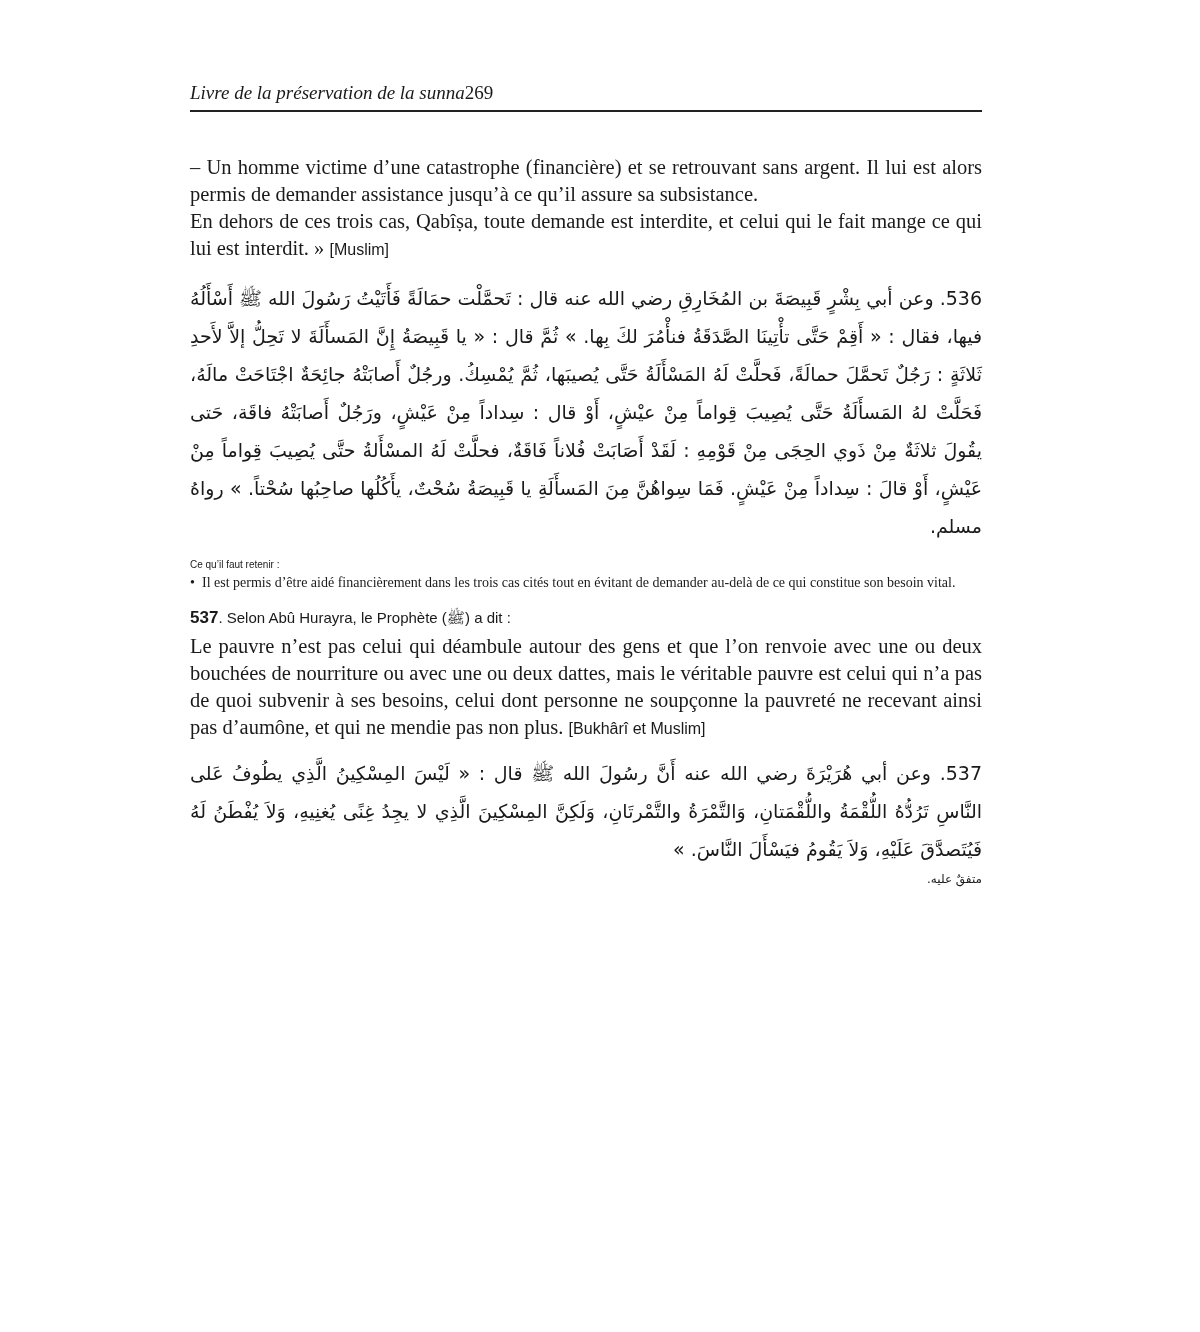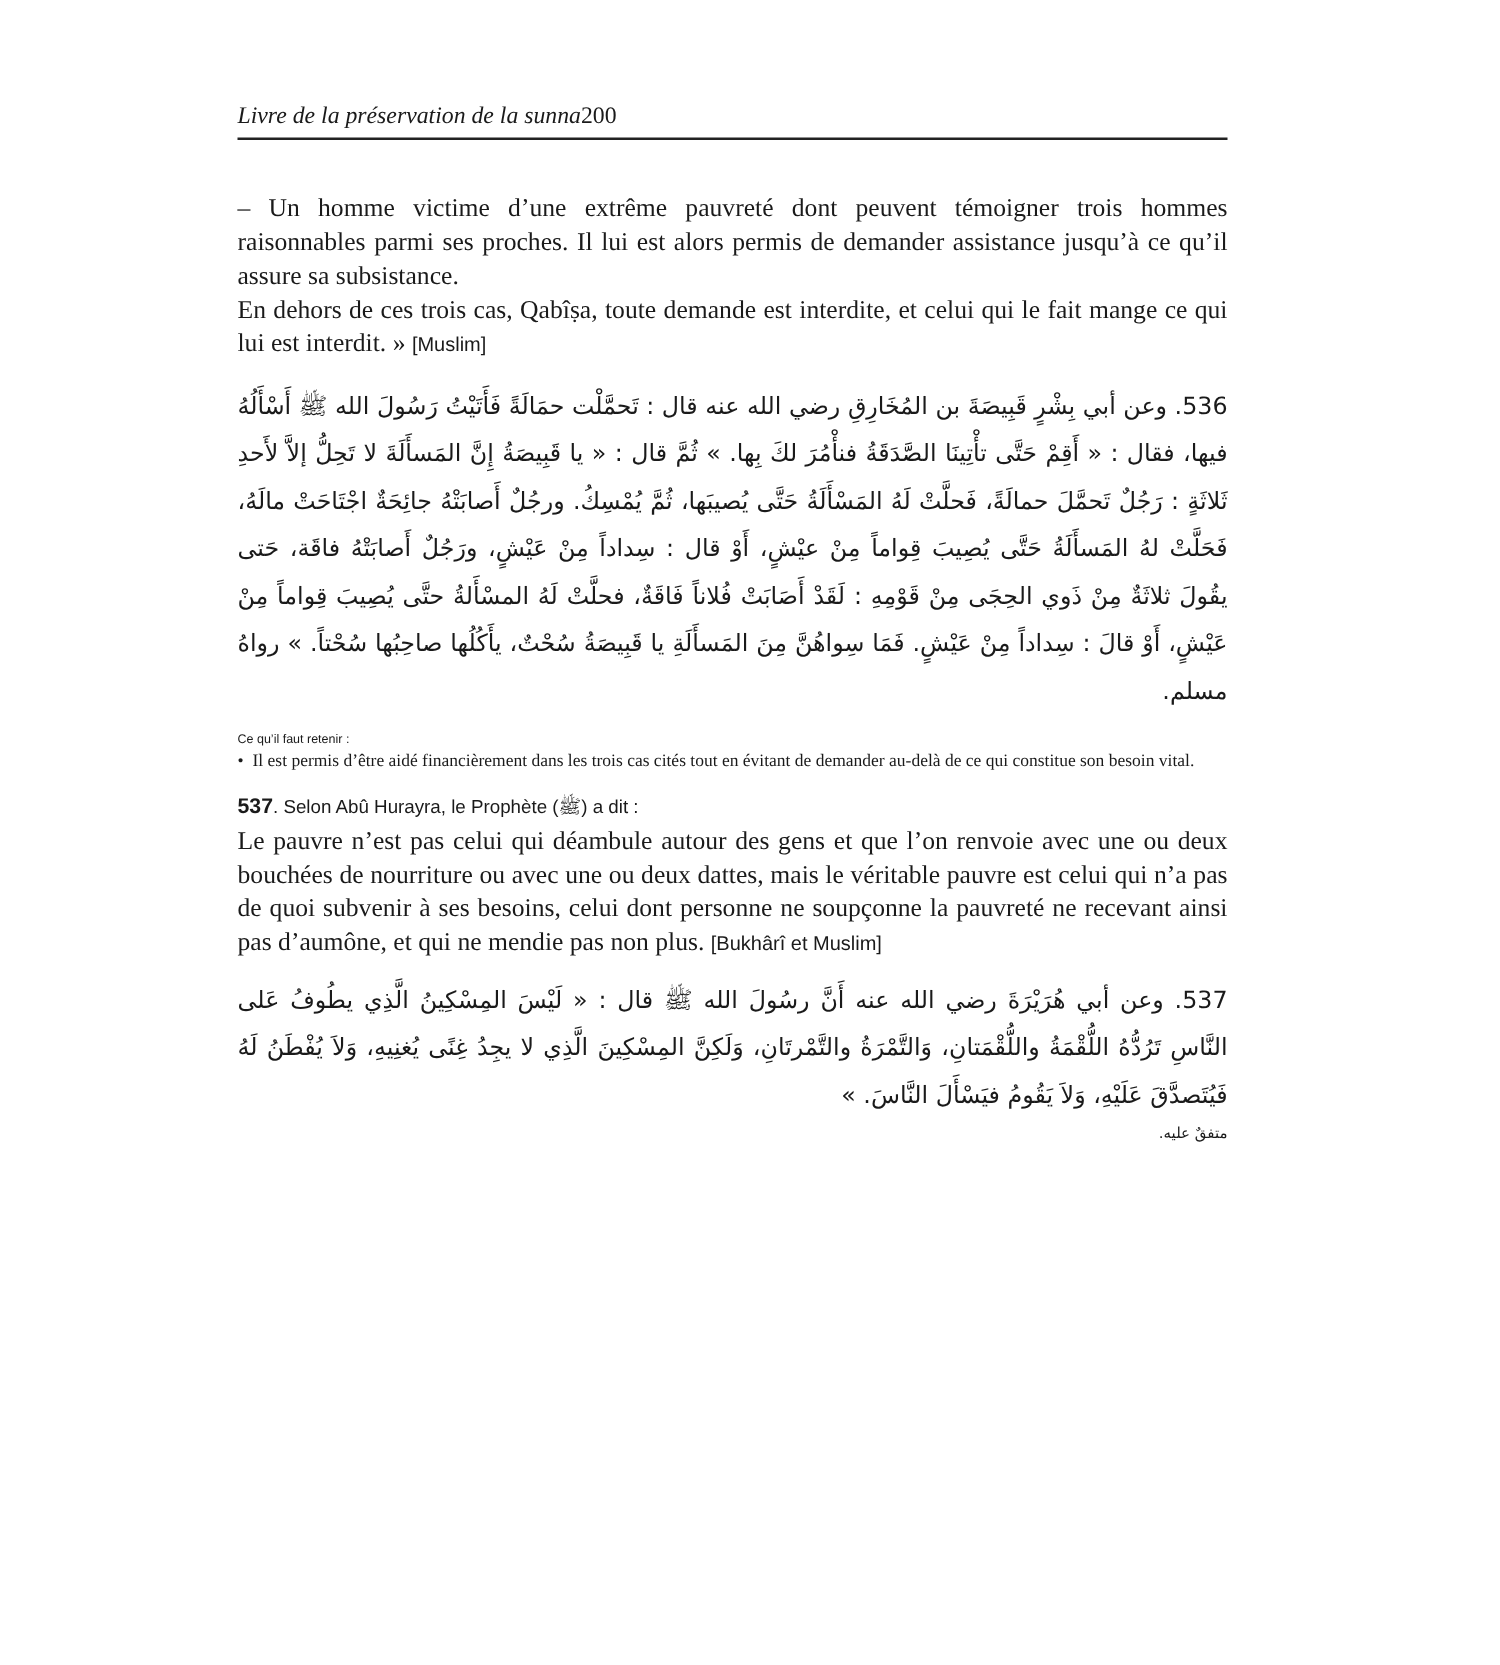--- a/index.html
+++ b/index.html
@@ -22,26 +22,26 @@
   .block2 { margin-top: 2px; }
   .ar2 { margin-top: 12px; }
   .ar-source { direction: rtl; font-family: "DejaVu Sans", sans-serif; font-size: 12px; margin-top: 4px; }
 </style>
 </head>
 <body>
 
 <div class="page">
   <div class="running-head">
     <span class="title">Livre de la préservation de la sunna</span>
-    <span>200</span>
+    <span>269</span>
   </div>
   <div class="rule"></div>
 
   <div class="fr block1">
-    <p>– Un homme victime d’une extrême pauvreté dont peuvent témoigner trois hommes raisonnables parmi ses proches. Il lui est alors permis de demander assistance jusqu’à ce qu’il assure sa subsistance.</p>
+    <p> – Un homme victime d’une catastrophe (financière) et se retrouvant sans argent. Il lui est alors permis de demander assistance jusqu’à ce qu’il assure sa subsistance.</p>
     <p><span>En dehors de ces trois cas, Qabîṣa, toute demande est interdite, et celui qui le fait mange ce qui lui est interdit. »</span> <span class="src">[Muslim]</span></p>
   </div>
 
   <div class="ar">
     <p>536. وعن أبي بِشْرٍ قَبِيصَةَ بن المُخَارِقِ رضي الله عنه قال : تَحمَّلْت حمَالَةً فَأَتَيْتُ رَسُولَ الله ﷺ أَسْأَلُهُ فيها، فقال : « أَقِمْ حَتَّى تأْتِينَا الصَّدَقَةُ فنأْمُرَ لكَ بِها. » ثُمَّ قال : « يا قَبِيصَةُ إِنَّ المَسأَلَةَ لا تَحِلُّ إلاَّ لأَحدِ ثَلاثَةٍ : رَجُلٌ تَحمَّلَ حمالَةً، فَحلَّتْ لَهُ المَسْأَلَةُ حَتَّى يُصيبَها، ثُمَّ يُمْسِكُ. ورجُلٌ أَصابَتْهُ جائِحَةٌ اجْتَاحَتْ مالَهُ، فَحَلَّتْ لهُ المَسأَلَةُ حَتَّى يُصِيبَ قِواماً مِنْ عيْشٍ، أَوْ قال : سِداداً مِنْ عَيْشٍ، ورَجُلٌ أَصابَتْهُ فاقَة، حَتى يقُولَ ثلاثَةٌ مِنْ ذَوي الحِجَى مِنْ قَوْمِهِ : لَقَدْ أَصَابَتْ فُلاناً فَاقَةٌ، فحلَّتْ لَهُ المسْأَلةُ حتَّى يُصِيبَ قِواماً مِنْ عَيْشٍ، أَوْ قالَ : سِداداً مِنْ عَيْشٍ. فَمَا سِواهُنَّ مِنَ المَسأَلَةِ يا قَبِيصَةُ سُحْتٌ، يأَكُلُها صاحِبُها سُحْتاً. » رواهُ مسلم.</p>
   </div>
 
   <div class="retenir-label">Ce qu’il faut retenir :</div>
   <div class="retenir-item">
     <span class="bullet">•</span>

